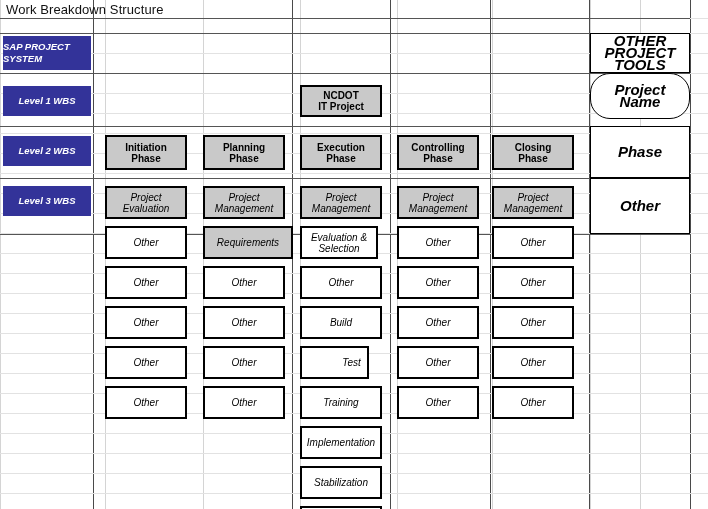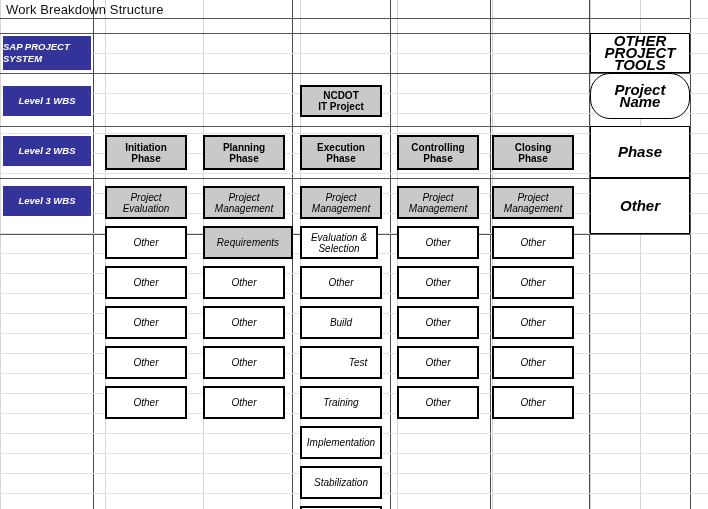--- a/index.html
+++ b/index.html
@@ -150,21 +150,21 @@
       <div class="node gray" style="left: 203px; top: 186px; width: 82px; height: 33px;">Project<br>Management</div>
       <div class="node gray" style="left: 203px; top: 226px; width: 90px; height: 33px;">Requirements</div>
       <div class="node" style="left: 203px; top: 266px; width: 82px; height: 33px;">Other</div>
       <div class="node" style="left: 203px; top: 306px; width: 82px; height: 33px;">Other</div>
       <div class="node" style="left: 203px; top: 346px; width: 82px; height: 33px;">Other</div>
       <div class="node" style="left: 203px; top: 386px; width: 82px; height: 33px;">Other</div>
       <div class="node gray" style="left: 300px; top: 186px; width: 82px; height: 33px;">Project<br>Management</div>
       <div class="node" style="left: 300px; top: 226px; width: 78px; height: 33px;">Evaluation &amp;<br>Selection</div>
       <div class="node" style="left: 300px; top: 266px; width: 82px; height: 33px;">Other</div>
       <div class="node" style="left: 300px; top: 306px; width: 82px; height: 33px;">Build</div>
-      <div class="node" style="left: 300px; top: 346px; width: 82px; height: 33px; padding-left: 36px;">Test</div>
+      <div class="node" style="left: 300px; top: 346px; width: 69px; height: 33px; padding-left: 36px;">Test</div>
       <div class="node" style="left: 300px; top: 386px; width: 82px; height: 33px; font-style: italic;">Training</div>
       <div class="node" style="left: 300px; top: 426px; width: 82px; height: 33px;">Implementation</div>
       <div class="node" style="left: 300px; top: 466px; width: 82px; height: 33px;">Stabilization</div>
       <div class="node" style="left: 300px; top: 506px; width: 82px; height: 33px;"></div>
       <div class="node gray" style="left: 397px; top: 186px; width: 82px; height: 33px;">Project<br>Management</div>
       <div class="node" style="left: 397px; top: 226px; width: 82px; height: 33px;">Other</div>
       <div class="node" style="left: 397px; top: 266px; width: 82px; height: 33px;">Other</div>
       <div class="node" style="left: 397px; top: 306px; width: 82px; height: 33px;">Other</div>
       <div class="node" style="left: 397px; top: 346px; width: 82px; height: 33px;">Other</div>
       <div class="node" style="left: 397px; top: 386px; width: 82px; height: 33px;">Other</div>

